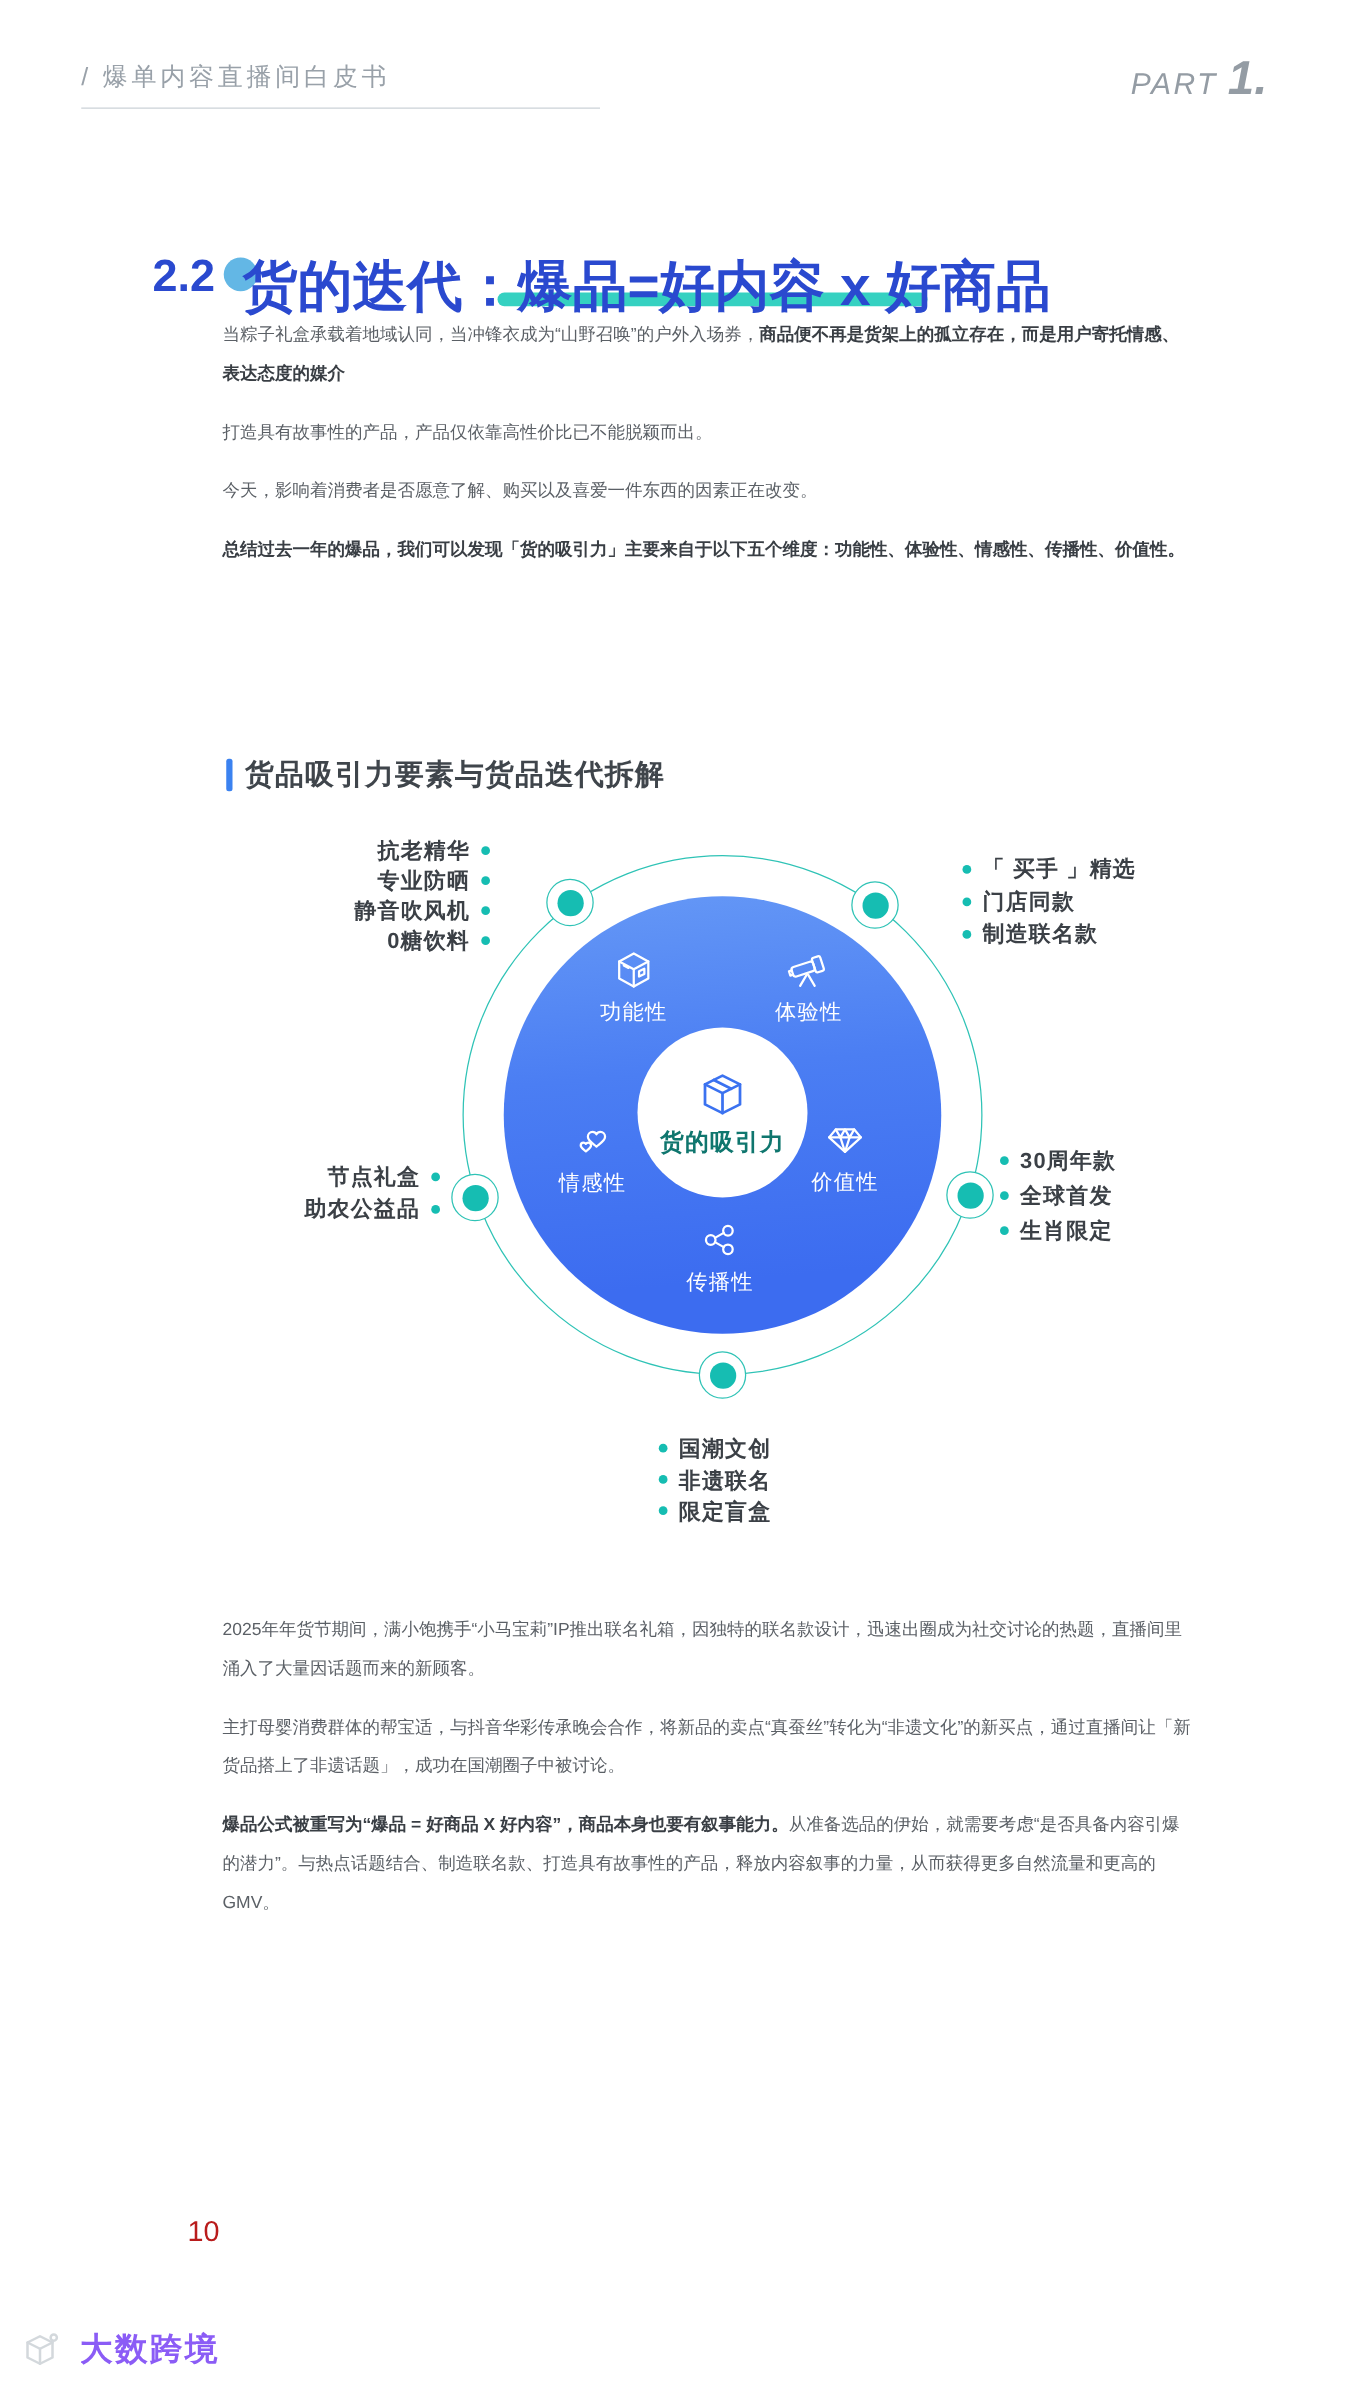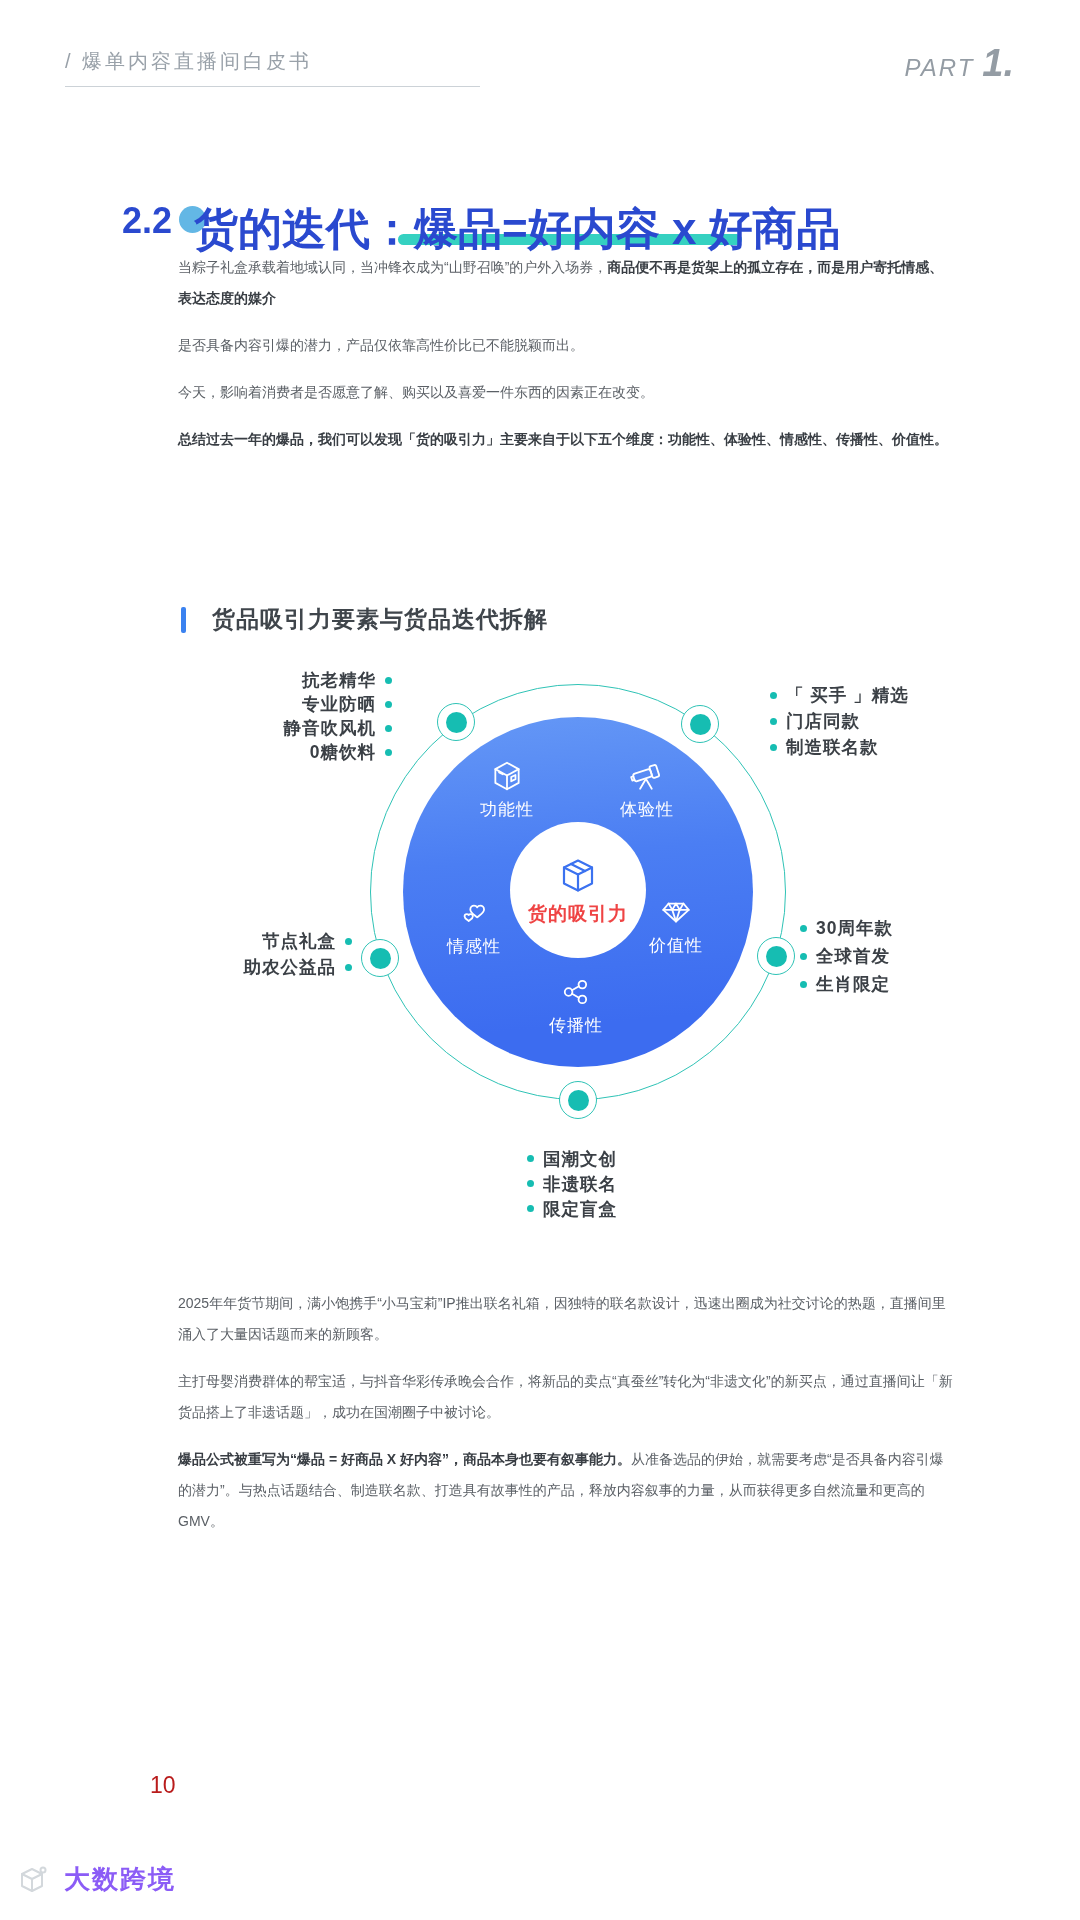--- a/index.html
+++ b/index.html
@@ -24,36 +24,36 @@
   .title-underline{position:absolute;left:276px;top:38px;width:344px;height:11px;border-radius:6px;
                    background:#35d1c1;z-index:1;}
 
   
   .intro{position:absolute;left:178px;top:252px;width:772px;}
   .closing{position:absolute;left:178px;top:1288px;width:778px;}
   .para{margin:0 0 16px 0;font-size:14px;line-height:31px;color:#5b6066;}
   .para b{color:#393e44;font-weight:bold;}
 
   
-  .section-head{position:absolute;left:181px;top:604px;display:flex;align-items:center;gap:16px;}
+  .section-head{position:absolute;left:181px;top:604px;display:flex;align-items:center;}
   .section-bar{width:5px;height:26px;background:#3b82f0;border-radius:2px;margin-right:10px;}
   .section-title{font-size:23px;font-weight:bold;color:#3f454b;letter-spacing:1px;}
 
   
   .diagram{position:absolute;left:0;top:0;width:1080px;height:1300px;}
   .ring{position:absolute;left:370px;top:684px;width:416px;height:416px;border-radius:50%;
         border:1.5px solid #2fc3b6;box-sizing:border-box;}
   .halo{position:absolute;left:363px;top:677px;width:430px;height:430px;border-radius:50%;
         background:radial-gradient(circle,rgba(255,255,255,0) 78%,rgba(148,180,245,0.45) 84%,
                    rgba(148,180,245,0.12) 92%,rgba(148,180,245,0) 97%);}
   .blue-circle{position:absolute;left:403px;top:717px;width:350px;height:350px;border-radius:50%;
         background:linear-gradient(175deg,#6598f6 0%,#4b7ef3 40%,#3c6cf0 85%);}
   .center-circle{position:absolute;left:510px;top:822px;width:136px;height:136px;border-radius:50%;
         background:#ffffff;display:flex;flex-direction:column;align-items:center;justify-content:center;}
-  .center-label{margin-top:5px;font-size:19px;font-weight:bold;color:#ef4444;letter-spacing:1px;}
+  .center-label{margin-top:5px;font-size:19px;font-weight:bold;color:#0f766e;letter-spacing:1px;}
 
   .spoke{position:absolute;width:90px;display:flex;flex-direction:column;align-items:center;}
   .spoke-label{margin-top:4px;font-size:17px;color:#ffffff;letter-spacing:1px;}
   .spoke0{left:462px;top:758px;}
   .spoke1{left:602px;top:758px;}
   .spoke2{left:429px;top:895px;}
   .spoke3{left:631px;top:894px;}
   .spoke4{left:531px;top:974px;}
 
   .node{position:absolute;width:38px;height:38px;border-radius:50%;background:#ffffff;
@@ -99,21 +99,21 @@
 
   <div class="title-wrap">
     <span class="title-num">2.2</span>
     <span class="title-dot"></span>
     <span class="title-underline"></span>
     <span class="title-text">货的迭代：爆品=好内容 x 好商品</span>
   </div>
 
   <div class="intro">
     <p class="para"><span>当粽子礼盒承载着地域认同，当冲锋衣成为“山野召唤”的户外入场券，</span><b>商品便不再是货架上的孤立存在，而是用户寄托情感、表达态度的媒介</b></p>
-    <p class="para"><span>是否具备内容引爆的潜力，产品仅依靠高性价比已不能脱颖而出。</span></p>
+    <p class="para"><span>打造具有故事性的产品，产品仅依靠高性价比已不能脱颖而出。</span></p>
     <p class="para"><span>今天，影响着消费者是否愿意了解、购买以及喜爱一件东西的因素正在改变。</span></p>
     <p class="para"><b>总结过去一年的爆品，我们可以发现「货的吸引力」主要来自于以下五个维度：功能性、体验性、情感性、传播性、价值性。</b></p>
   </div>
 
   <div class="section-head">
     <span class="section-bar"></span>
     <span class="section-title">货品吸引力要素与货品迭代拆解</span>
   </div>
 
   <div class="diagram">

